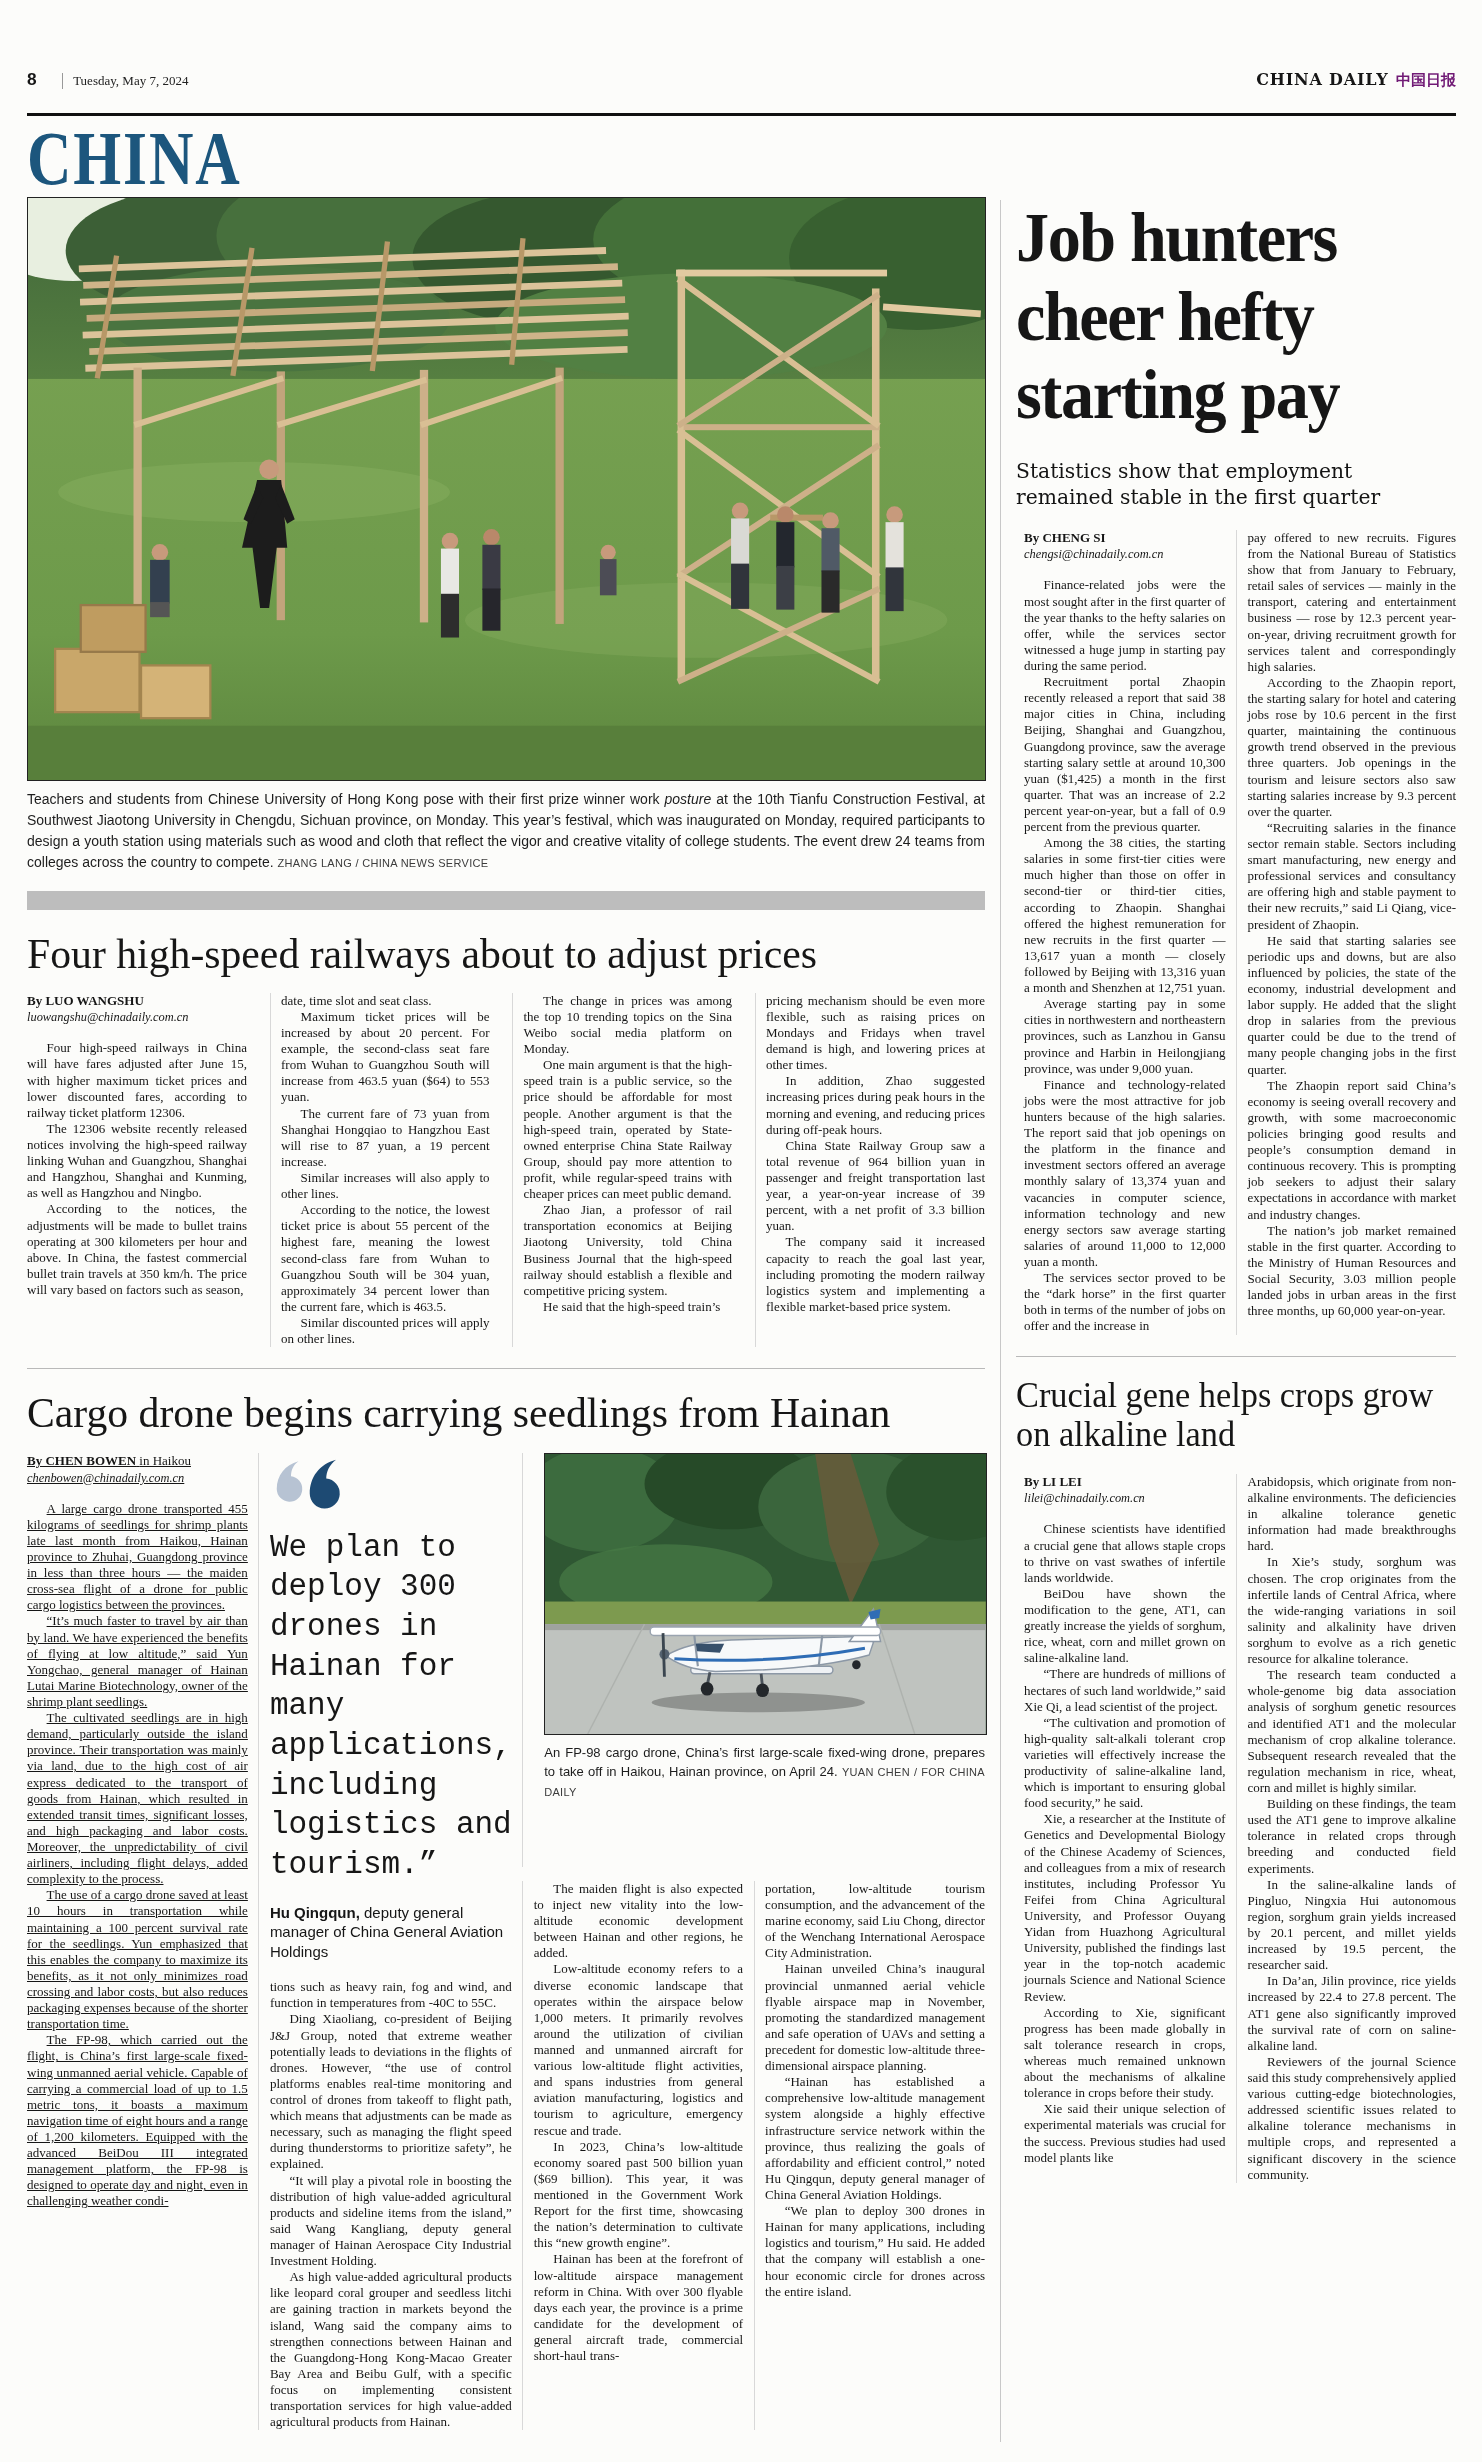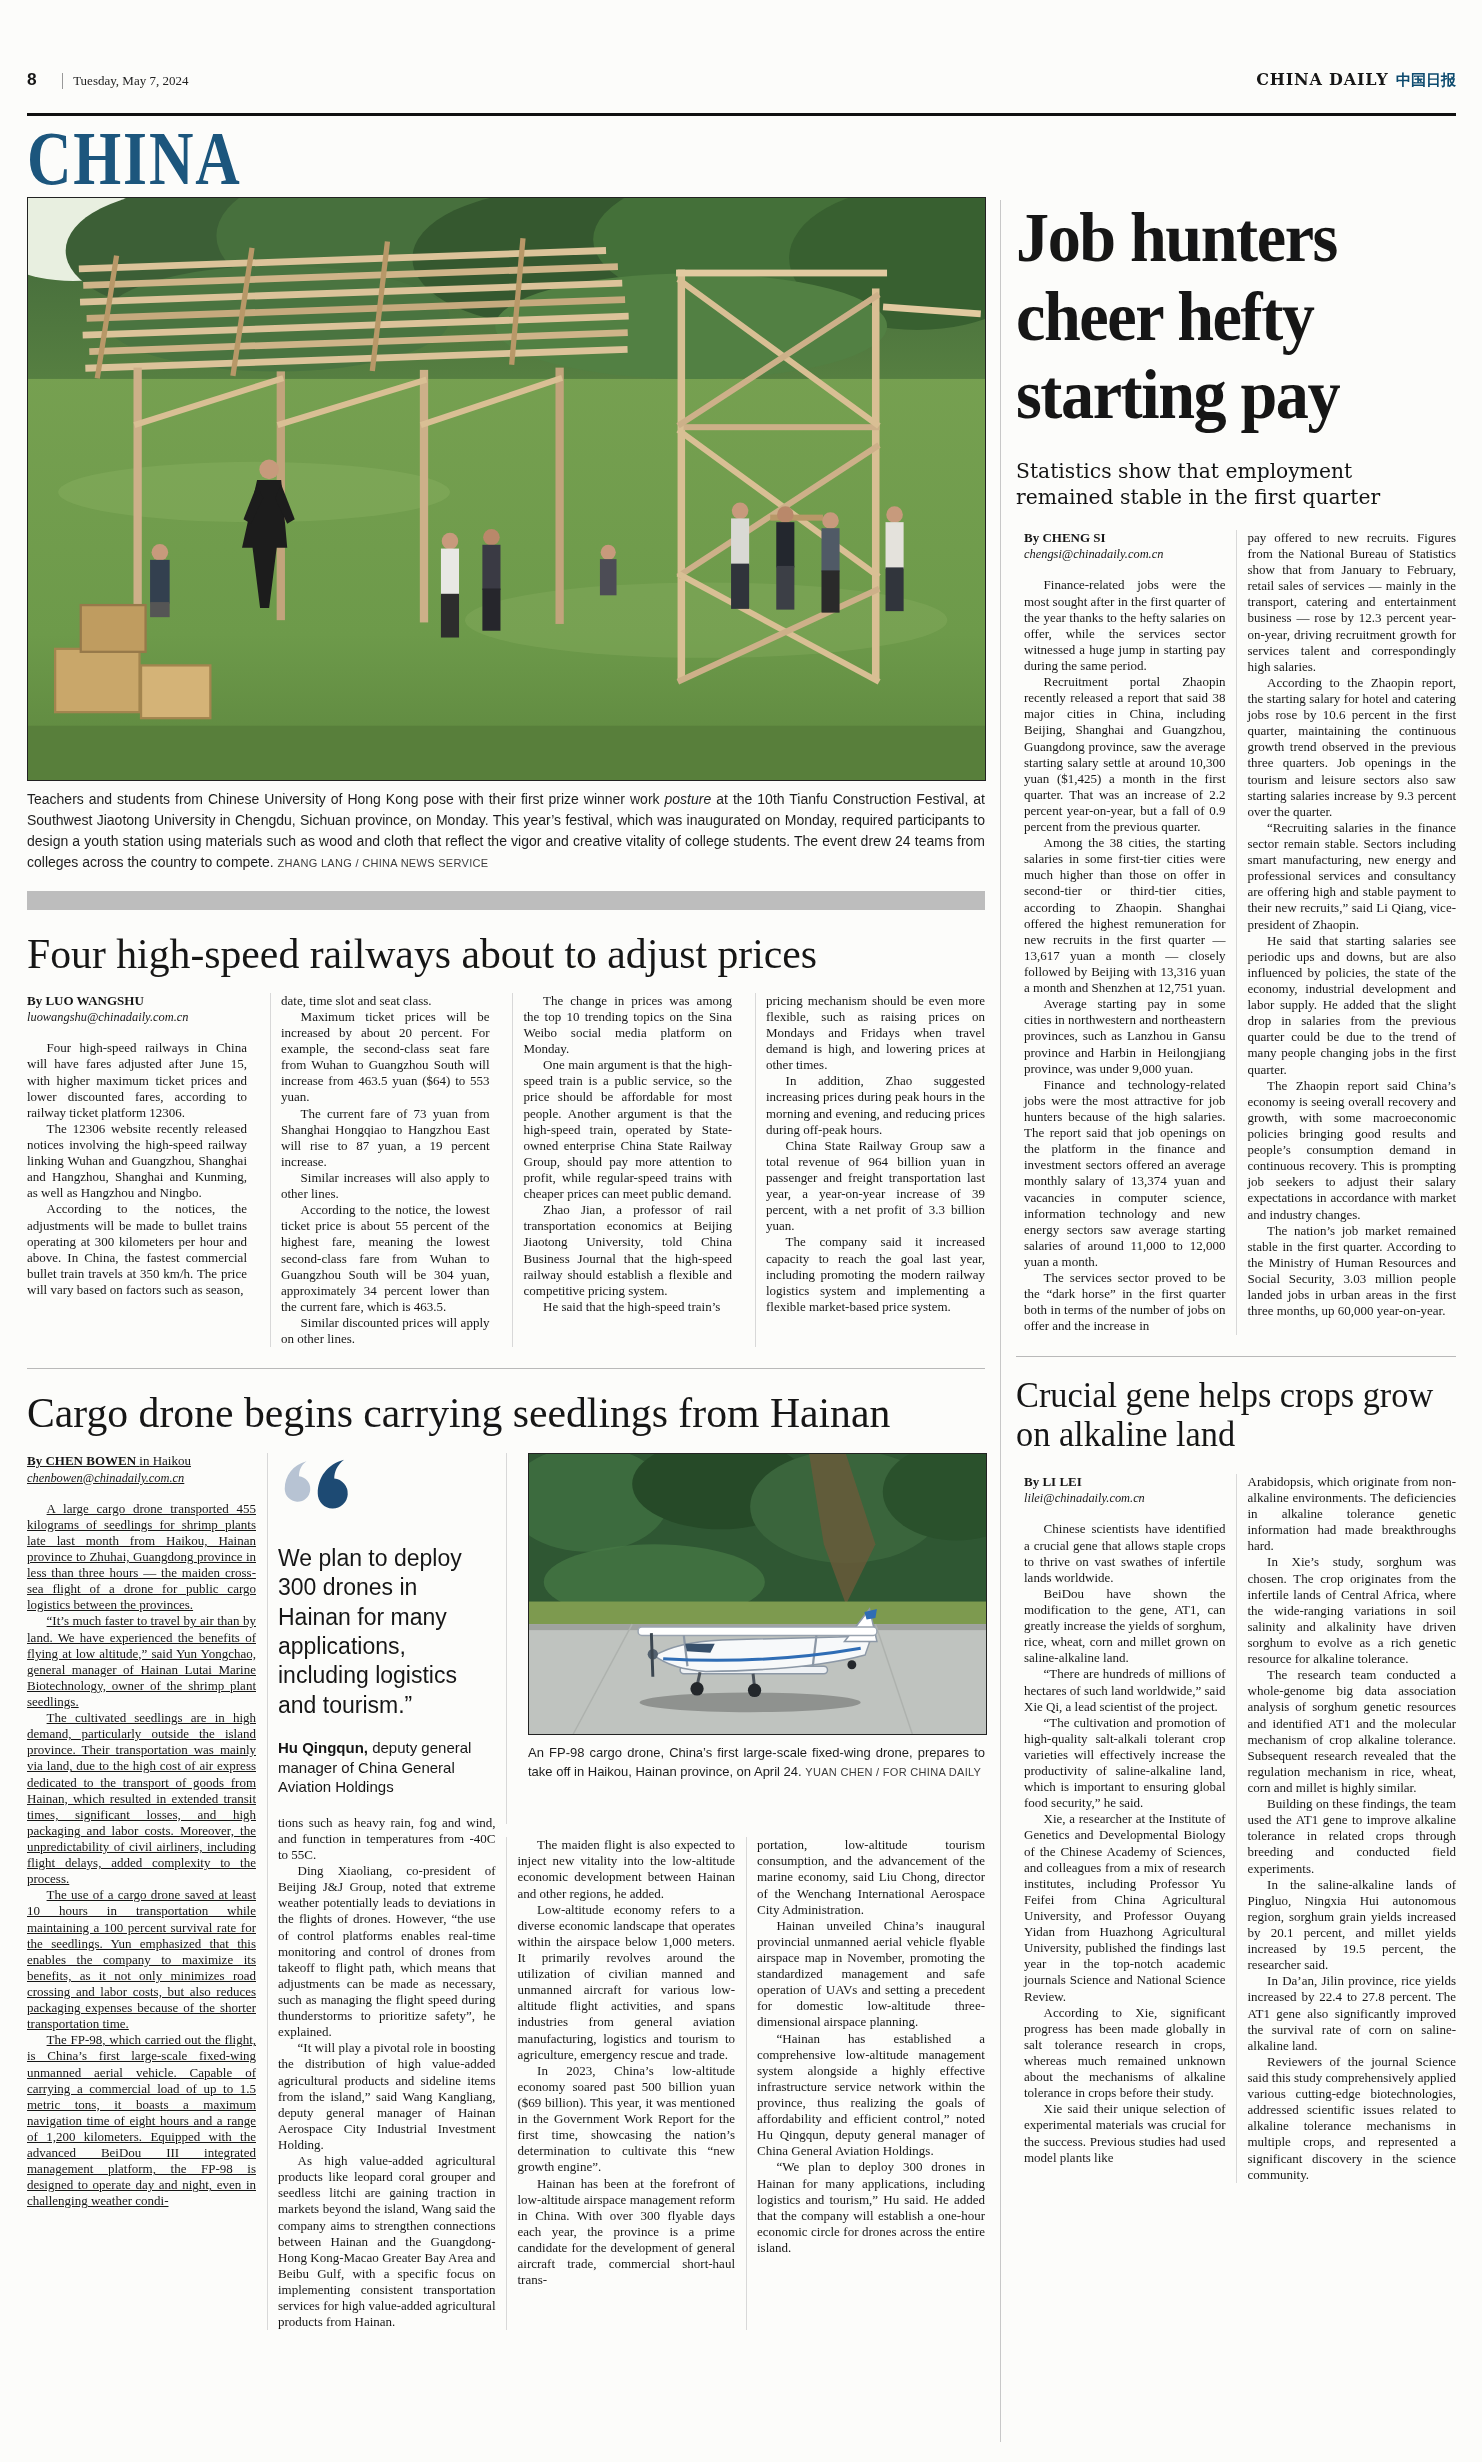--- a/index.html
+++ b/index.html
@@ -8,21 +8,21 @@
     background:#fcfcfa;color:#161616;
     font-family:"Liberation Serif", serif;
   }
   
   .pageheader{position:absolute;top:69px;left:27px;right:27px;display:flex;justify-content:space-between;align-items:baseline;}
   .ph-left{display:flex;align-items:baseline;}
   .pagenum{font-family:"Liberation Sans",sans-serif;font-weight:bold;font-size:17.3px;}
   .dateline{font-size:13px;margin-left:25px;padding-left:10.5px;border-left:0.8px solid #999;color:#222;}
   .ph-right{display:flex;align-items:baseline;gap:7.5px;}
   .brand{font-family:"DejaVu Serif",serif;font-weight:bold;font-size:16px;letter-spacing:0.8px;}
-  .brand-cn{color:#0c4a6e;font-size:15px;font-weight:bold;}
+  .brand-cn{color:#701a75;font-size:15px;font-weight:bold;}
   .toprule{position:absolute;top:113px;left:27px;right:27px;height:3px;background:#101010;}
   .masthead{position:absolute;top:122px;left:27px;margin:0;line-height:.95;
     font-family:"Liberation Serif",serif;font-weight:bold;font-size:77px;color:#1c567d;
     letter-spacing:2.3px;transform:scaleX(.8);transform-origin:left top;}
   
   .left-region{position:absolute;left:27px;top:197px;width:958px;}
   .right-region{position:absolute;left:1016px;top:199px;width:440px;}
   .vert-divider{position:absolute;left:1000px;top:200px;height:2242px;width:0.8px;background:#c8c8c8;}
   
   .kicker{font-family:"DejaVu Serif",serif;font-weight:bold;font-size:25px;margin:0 0 12px 0;letter-spacing:0.4px;}
@@ -46,21 +46,21 @@
   .cargo-grid{display:grid;grid-template-columns:repeat(4,1fr);margin-top:18px;}
   .cg-a{grid-area:1/1/3/2;padding-right:10.5px;text-decoration:underline;}
   .cg-b{grid-area:1/2/3/3;padding:0 10.5px;border-left:0.8px solid #d8d8d8;}
   .cg-photo{grid-area:1/3/2/5;padding-left:21px;border-left:0.8px solid #d8d8d8;margin:0;}
   .cg-c{grid-area:2/3/3/4;padding:0 10.5px;border-left:0.8px solid #d8d8d8;margin-top:13.6px;}
   .cg-d{grid-area:2/4/3/5;padding-left:10.5px;border-left:0.8px solid #d8d8d8;margin-top:13.6px;}
   .photo-drone{width:100%;height:280px;border:0.8px solid #222;display:block;background:#2f5733;}
   .cg-photo .caption{font-size:13px;}
   
   .pullquote{padding:4.5px 0 18px 0;}
-  .pq-text{font-size:23px;line-height:1.28;margin:20px 0 18px 0;font-family:Liberation Sans, sans-serif;}
+  .pq-text{font-size:31px;line-height:1.28;margin:4px 0 18px 0;font-family:Liberation Mono, monospace;}
   .pq-attr{font-family:"Liberation Sans",sans-serif;font-size:15px;line-height:1.3;margin:0;}
   .pq-attr b{font-weight:bold;}
   
   .jobs-head{font-family:"Liberation Serif",serif;font-weight:bold;font-size:69px;line-height:1.14;margin:0;letter-spacing:-1.5px;transform:scaleX(.96);transform-origin:left;}
   .subhead{font-family:"DejaVu Serif",serif;font-weight:normal;font-size:20.3px;line-height:1.3;margin:22.6px 0 0 0;color:#141414;}
   .cols2{display:grid;grid-template-columns:1fr 1fr;margin-top:19.6px;}
   .cols2 .c2{padding:0 10.5px;}
   .cols2 .c2:first-child{padding-left:0;margin-left:8px;}
   .cols2 .c2:last-child{border-left:0.8px solid #d8d8d8;padding-right:0;}
   .gene-head{font-family:"Liberation Serif",serif;font-weight:normal;font-size:35px;line-height:1.12;margin:19.6px 0 0 0;transform:scaleX(.98);transform-origin:left;}

